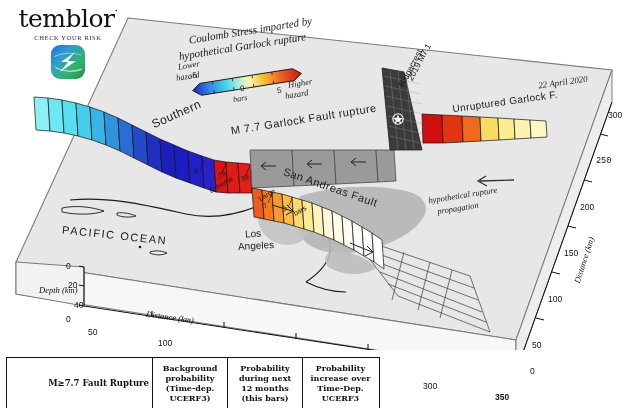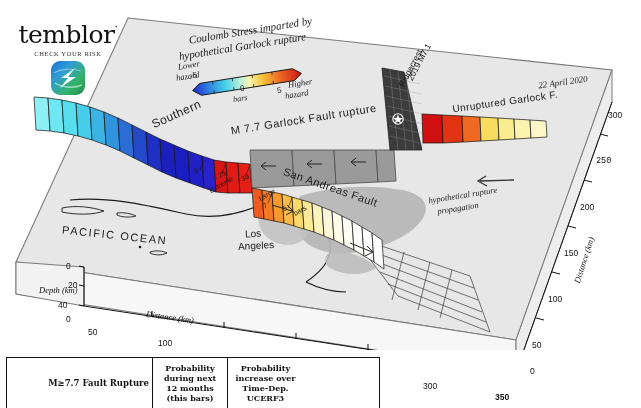--- a/index.html
+++ b/index.html
@@ -2,21 +2,21 @@
 <html><head>
 <meta charset="utf-8">
 <style>
   html,body{margin:0;padding:0;background:#ffffff;}
   body{width:641px;height:408px;position:relative;overflow:hidden;
        font-family:"Liberation Sans",sans-serif;color:#1a1a1a;}
   .abs{position:absolute;}
   .nosel{user-select:none;}
 
   
-  #logo-wrap{left:8px;top:6px;width:120px;text-align:center;margin-top:16px;}
+  #logo-wrap{left:8px;top:6px;width:120px;text-align:center;}
   #logo-word{font-family:"DejaVu Serif",serif;font-size:25px;letter-spacing:-0.5px;
              color:#111;line-height:1;}
   #logo-star{font-size:11px;vertical-align:top;}
   #logo-tag{font-family:"Liberation Serif",serif;font-size:6.5px;letter-spacing:.6px;
             color:#333;margin-top:3px;}
   #logo-mark{width:34px;height:34px;margin:4px auto 0;border-radius:9px;
              background:linear-gradient(135deg,#1d6fd0 0%,#2f9bd6 32%,#34b36a 68%,#1f8a4c 100%);
              position:relative;overflow:hidden;}
   #logo-mark .bolt{position:absolute;left:0;top:0;width:100%;height:100%;}
 
@@ -337,21 +337,21 @@
 <svg class="abs" style="left:470px;top:174px;width:46px;height:16px;" viewBox="0 0 46 16">
   <path d="M44,6 L10,7 M16,2 L8,7 L17,12" fill="none" stroke="#333" stroke-width="1.3"></path>
 </svg>
 
 <div class="lbl nosel" id="lbl-pacific">PACIFIC  OCEAN</div>
 <div class="lbl nosel" id="lbl-la-1">Los</div>
 <div class="lbl nosel" id="lbl-la-2">Angeles</div>
 
 <div class="tick nosel" style="left:66px;top:261px;">0</div>
 <div class="tick nosel" style="left:68px;top:280px;">20</div>
-<div class="tick nosel" style="left:58px;top:300px;">40</div>
+<div class="tick nosel" style="left:74px;top:300px;">40</div>
 <div class="axname ital nosel" style="left:39px;top:285px;">Depth (km)</div>
 
 <div class="tick nosel" style="left:66px;top:314px;">0</div>
 <div class="tick nosel" style="left:88px;top:327px;">50</div>
 <div class="tick nosel" style="left:158px;top:338px;">100</div>
 <div class="tick nosel" style="left:423px;top:381px;">300</div>
 <div class="tick nosel" style="left:495px;top:392px;font-weight:bold;">350</div>
 <div class="axname ital nosel" style="left:146px;top:312px;transform:rotate(8deg);">Distance (km)</div>
 
 <div class="tick nosel" style="left:530px;top:366px;">0</div>
@@ -360,20 +360,28 @@
 <div class="tick nosel" style="left:564px;top:248px;">150</div>
 <div class="tick nosel" style="left:580px;top:202px;">200</div>
 <div class="tick nosel" style="left:596px;top:156px;font-family:Liberation Mono, monospace;">250</div>
 <div class="tick nosel" style="left:608px;top:110px;">300</div>
 <div class="axname ital nosel" style="left:560px;top:255px;transform:rotate(-72deg);">Distance (km)</div>
 
 <div id="tbl">
   <div class="cell c0">
     <span class="rowlab">M≥7.7 Fault Rupture</span>
   </div>
+  <div class="cell c1">
+    <div class="hd">
+      <div>Background</div>
+      <div>probability</div>
+      <div>(Time-dep.</div>
+      <div>UCERF3)</div>
+    </div>
+  </div>
   <div class="cell c2">
     <div class="hd">
       <div>Probability</div>
       <div>during next</div>
       <div>12 months</div>
       <div>(this bars)</div>
     </div>
   </div>
   <div class="cell c3">
     <div class="hd">

